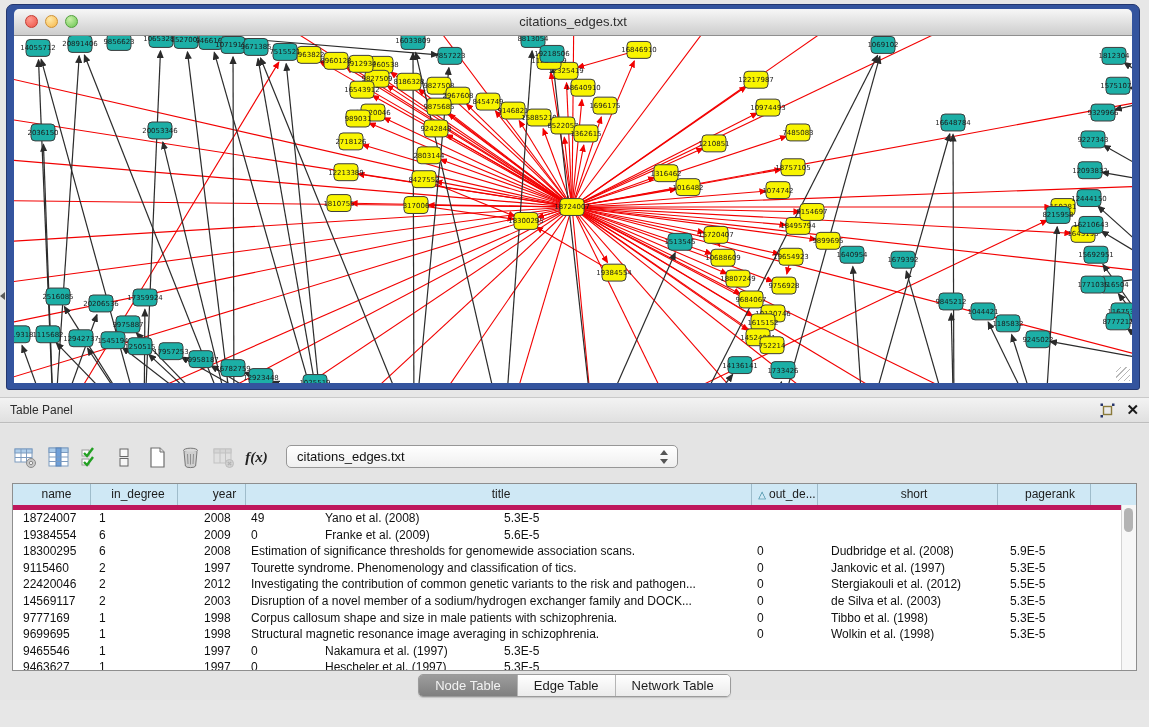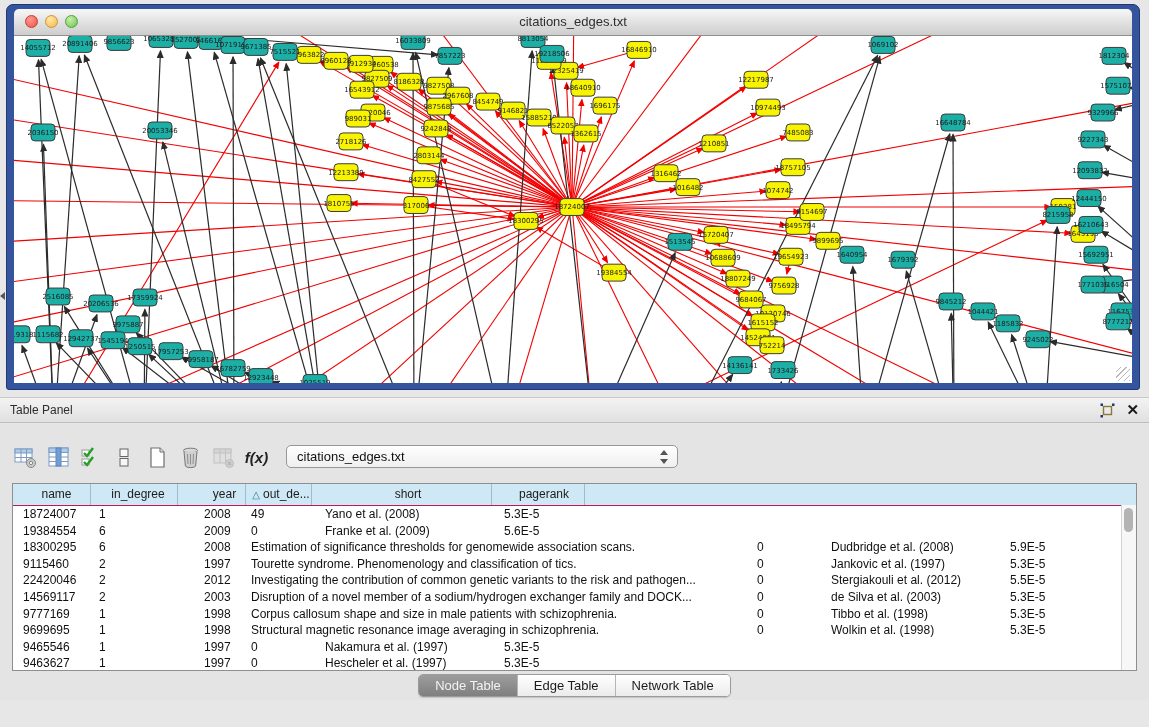--- a/index.html
+++ b/index.html
@@ -35,34 +35,34 @@
     border-bottom:1px solid #bdbdbd;box-sizing:border-box;}
   .tp-header .tp-title{position:absolute;left:10px;top:5px;font-size:12px;color:#2d2d2d;}
   .tp-float{position:absolute;right:34px;top:5px;width:15px;height:15px;cursor:pointer;}
   .tp-close{position:absolute;right:10px;top:3px;font-size:15px;font-weight:bold;color:#1a1a1a;cursor:pointer;line-height:18px;}
 
   .tp-body{position:absolute;left:0;top:424px;width:1149px;height:276px;background:#e4e4e4;}
 
   .toolbar{position:absolute;left:14px;top:20px;height:26px;display:flex;align-items:center;gap:10px;}
   .tb-icon{width:23px;height:24px;display:flex;align-items:center;justify-content:center;cursor:pointer;}
   .tb-icon.disabled{opacity:.45;cursor:default;}
-  .fx{font-size:15px;font-style:italic;font-weight:bold;color:#222;font-family:Liberation Sans, sans-serif;}
+  .fx{font-size:15px;font-style:italic;font-weight:bold;color:#222;font-family:Liberation Serif, serif;}
 
   .dropdown{position:absolute;left:286px;top:21px;width:392px;height:23px;
     background:linear-gradient(#ffffff,#efefef);border:1px solid #979797;border-radius:5px;
     box-sizing:border-box;font-size:13px;color:#111;line-height:21px;padding-left:10px;cursor:pointer;}
   .dd-arrows{position:absolute;right:9px;top:3px;width:9px;height:16px;}
   .dd-arrows:before{content:"";position:absolute;left:1px;top:1px;border-left:4px solid transparent;
     border-right:4px solid transparent;border-bottom:5px solid #555;}
   .dd-arrows:after{content:"";position:absolute;left:1px;bottom:1px;border-left:4px solid transparent;
     border-right:4px solid transparent;border-top:5px solid #555;}
 
   .table-box{position:absolute;left:12px;top:59px;width:1125px;height:188px;
     background:#fff;border:1px solid #8e8e8e;box-sizing:border-box;overflow:hidden;}
-  .thead{display:flex;height:21px;border-bottom:1px solid #be185d;background:#cfe8f5;}
+  .thead{display:flex;height:21px;border-bottom:5px solid #be185d;background:#cfe8f5;}
   .th{box-sizing:border-box;border-right:1px solid #9fbccb;font-size:12px;color:#1c1c1c;
     text-align:center;line-height:20px;overflow:hidden;white-space:nowrap;}
   .sort-glyph{color:#2a7d96;font-size:10px;margin-right:3px;}
   .trow{display:flex;height:16.6px;}
   .td{box-sizing:border-box;font-size:12px;color:#101010;line-height:16.5px;
     overflow:hidden;white-space:nowrap;}
   .c0{width:78px;padding-left:10px;}
   .c1{width:87px;padding-left:8px;}
   .c2{width:68px;padding-left:26px;}
   .c3{width:506px;padding-left:5px;}
@@ -782,20 +782,21 @@
   <div class="dropdown">
     <span>citations_edges.txt</span>
     <span class="dd-arrows"></span>
   </div>
 
   <div class="table-box">
     <div class="thead" id="thead">
         <div class="th c0">name</div>
         <div class="th c1">in_degree</div>
         <div class="th c2">year</div>
+        <div class="th c3">title</div>
         <div class="th c4"><span class="sort-glyph">△</span>out_de...</div>
         <div class="th c5">short</div>
         <div class="th c6">pagerank</div>
       </div>
     <div id="tbody">
         <div class="trow">
           <div class="td c0">18724007</div>
           <div class="td c1">1</div>
           <div class="td c2">2008</div>
           <div class="td c4">49</div>

